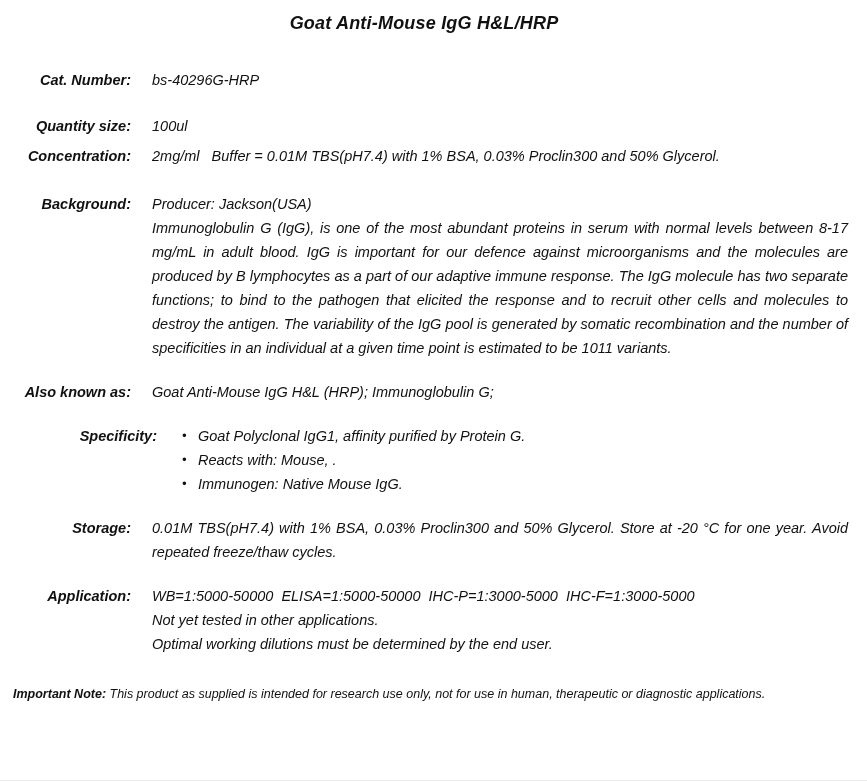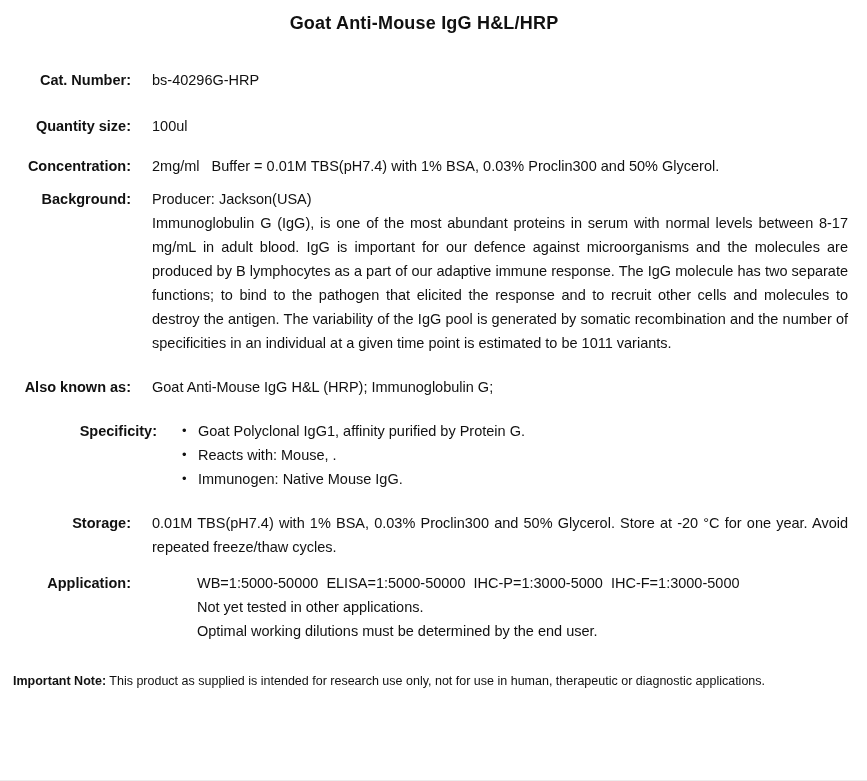--- a/index.html
+++ b/index.html
@@ -13,20 +13,21 @@
     position: relative;
     overflow: hidden;
     font-family: "Liberation Sans", "DejaVu Sans", sans-serif;
     color: #111111;
     font-size: 14.5px;
   }
   .page {
     width: 867px;
     height: 606px;
     background: #ffffff;
+    font-style: italic;
   }
   .title {
     width: 848px;
     padding-top: 11px;
     text-align: center;
     font-size: 18px;
     font-weight: bold;
     line-height: 24px;
     letter-spacing: 0.2px;
   }
@@ -45,26 +46,26 @@
     flex: 1 1 auto;
     margin-left: 21px;
     margin-right: 19px;
     line-height: 24px;
   }
   .value-line { line-height: 24px; }
   .pre { white-space: pre-wrap; }
   .justify { text-align: justify; }
   .sec-cat      { margin-top: 33px; }
   .sec-qty      { margin-top: 22px; }
-  .sec-conc     { margin-top: 16px; align-items: flex-end; }
-  .sec-bg       { margin-top: 9px; }
+  .sec-conc     { margin-top: 6px; align-items: flex-end; }
+  .sec-bg       { margin-top: 24px; }
   .sec-aka      { margin-top: 20px; }
   .sec-spec     { margin-top: 20px; padding-left: 26px; }
   .sec-storage  { margin-top: 20px; }
-  .sec-app      { margin-top: 12px; gap: 45px; }
+  .sec-app      { margin-top: 20px; }
   .bullet-item {
     display: flex;
     line-height: 24px;
   }
   .bullet-marker {
     flex: 0 0 20px;
     padding-left: 4px;
     box-sizing: border-box;
     font-size: 13px;
   }

